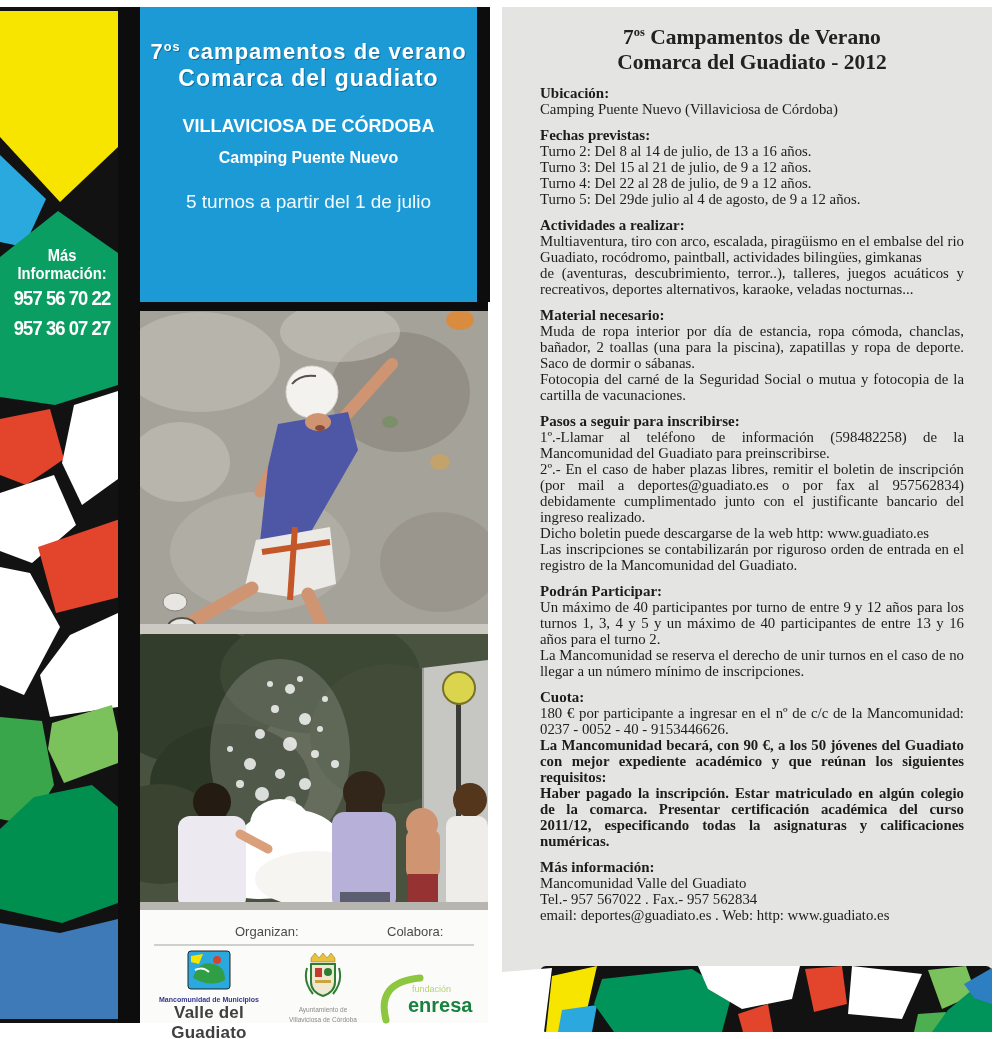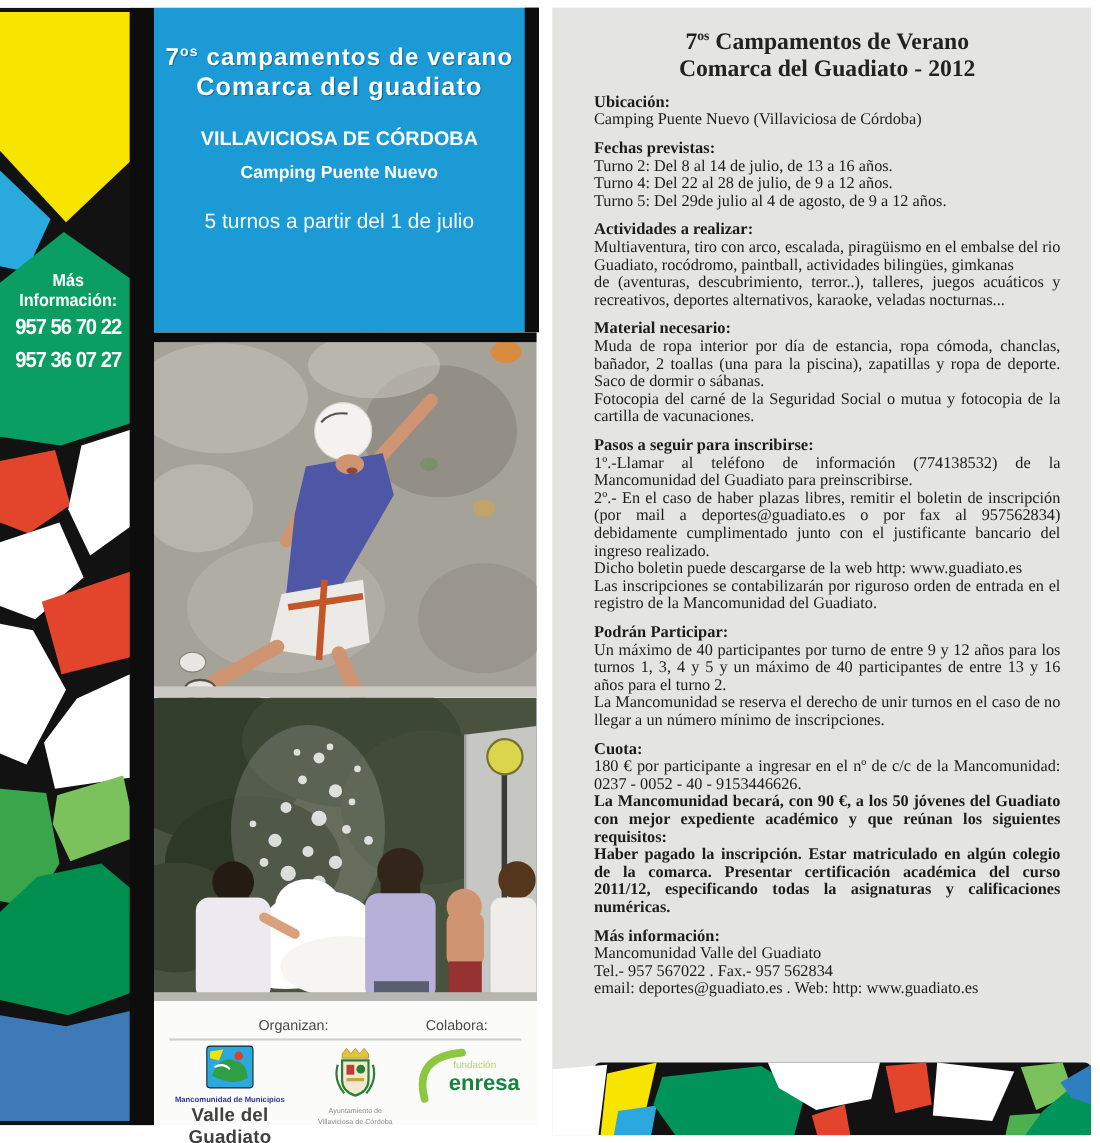--- a/index.html
+++ b/index.html
@@ -33,21 +33,21 @@
 
   .poster-footer { position:absolute; left:140px; top:903px; width:348px; height:113px; background:#fbfbfa;
     font-family:"Liberation Sans", sans-serif;padding-left:20px; }
   .f-label { position:absolute; top:14px; font-size:13px; color:#4a4a4a; }
   .f-label.org { left:95px; }
   .f-label.col { left:247px; }
   .f-line { position:absolute; top:34px; left:14px; right:14px; height:2px; background:#cfcfcc; }
   .logo-block { position:absolute; text-align:center; }
   .logo-manc { left:6px; top:40px; width:126px; }
   .logo-ayto { left:138px; top:42px; width:90px; }
-  .logo-enresa { left:230px; top:37px; width:104px; }
+  .logo-enresa { left:230px; top:58px; width:104px; }
   .cap-manc1 { font-size:7px; font-weight:bold; color:#33368c; margin-top:2px; }
   .cap-manc2 { font-size:17px; font-weight:bold; color:#404040; letter-spacing:.2px; }
   .cap-ayto { font-size:6.5px; color:#8b8b86; line-height:8px; margin-top:2px; }
 
   
   .rightpage { position:absolute; left:502px; top:7px; width:490px; height:1025px; background:#e4e4e2;
     padding:13px 28px 0 38px; overflow:hidden; color:#1c1c1c; }
   .page-title { text-align:center; font-weight:bold; font-size:21.5px; line-height:25px; color:#222; }
   .sec { margin-top:10px; }
   .sec .h { font-weight:bold; font-size:15px; line-height:16px; }
@@ -229,39 +229,40 @@
     </div>
 
     <div class="sec">
       <div class="h">Ubicación:</div>
       <div class="ln">Camping Puente Nuevo (Villaviciosa de Córdoba)</div>
     </div>
 
     <div class="sec">
       <div class="h">Fechas previstas:</div>
       <div class="ln">Turno 2: Del 8 al 14 de julio, de 13 a 16 años.</div>
+      <div class="ln">Turno 3: Del 15 al 21 de julio, de 9 a 12 años.</div>
       <div class="ln">Turno 4: Del 22 al 28 de julio, de 9 a 12 años.</div>
       <div class="ln">Turno 5: Del 29de julio al 4 de agosto, de 9 a 12 años.</div>
     </div>
 
     <div class="sec">
       <div class="h">Actividades a realizar:</div>
       <p>Multiaventura, tiro con arco, escalada, piragüismo en el embalse del rio Guadiato, rocódromo, paintball, actividades bilingües, gimkanas</p>
       <p>de (aventuras, descubrimiento, terror..), talleres, juegos acuáticos y recreativos, deportes alternativos, karaoke, veladas nocturnas...</p>
     </div>
 
     <div class="sec">
       <div class="h">Material necesario:</div>
       <p>Muda de ropa interior por día de estancia, ropa cómoda, chanclas, bañador, 2 toallas (una para la piscina), zapatillas y ropa de deporte. Saco de dormir o sábanas.</p>
       <p>Fotocopia del carné de la Seguridad Social o mutua y fotocopia de la cartilla de vacunaciones.</p>
     </div>
 
     <div class="sec">
       <div class="h">Pasos a seguir para inscribirse:</div>
-      <p>1º.-Llamar al teléfono de información (774138532) de la Mancomunidad del Guadiato para preinscribirse.</p>
+      <p>1º.-Llamar al teléfono de información (598482258) de la Mancomunidad del Guadiato para preinscribirse.</p>
       <p>2º.- En el caso de haber plazas libres, remitir el boletin de inscripción (por mail a deportes@guadiato.es o por fax al 957562834) debidamente cumplimentado junto con el justificante bancario del ingreso realizado.</p>
       <p>Dicho boletin puede descargarse de la web http: www.guadiato.es</p>
       <p>Las inscripciones se contabilizarán por riguroso orden de entrada en el registro de la Mancomunidad del Guadiato.</p>
     </div>
 
     <div class="sec">
       <div class="h">Podrán Participar:</div>
       <p>Un máximo de 40 participantes por turno de entre 9 y 12 años para los turnos 1, 3, 4 y 5 y un máximo de 40 participantes de entre 13 y 16 años para el turno 2.</p>
       <p>La Mancomunidad se reserva el derecho de unir turnos en el caso de no llegar a un número mínimo de inscripciones.</p>
     </div>

